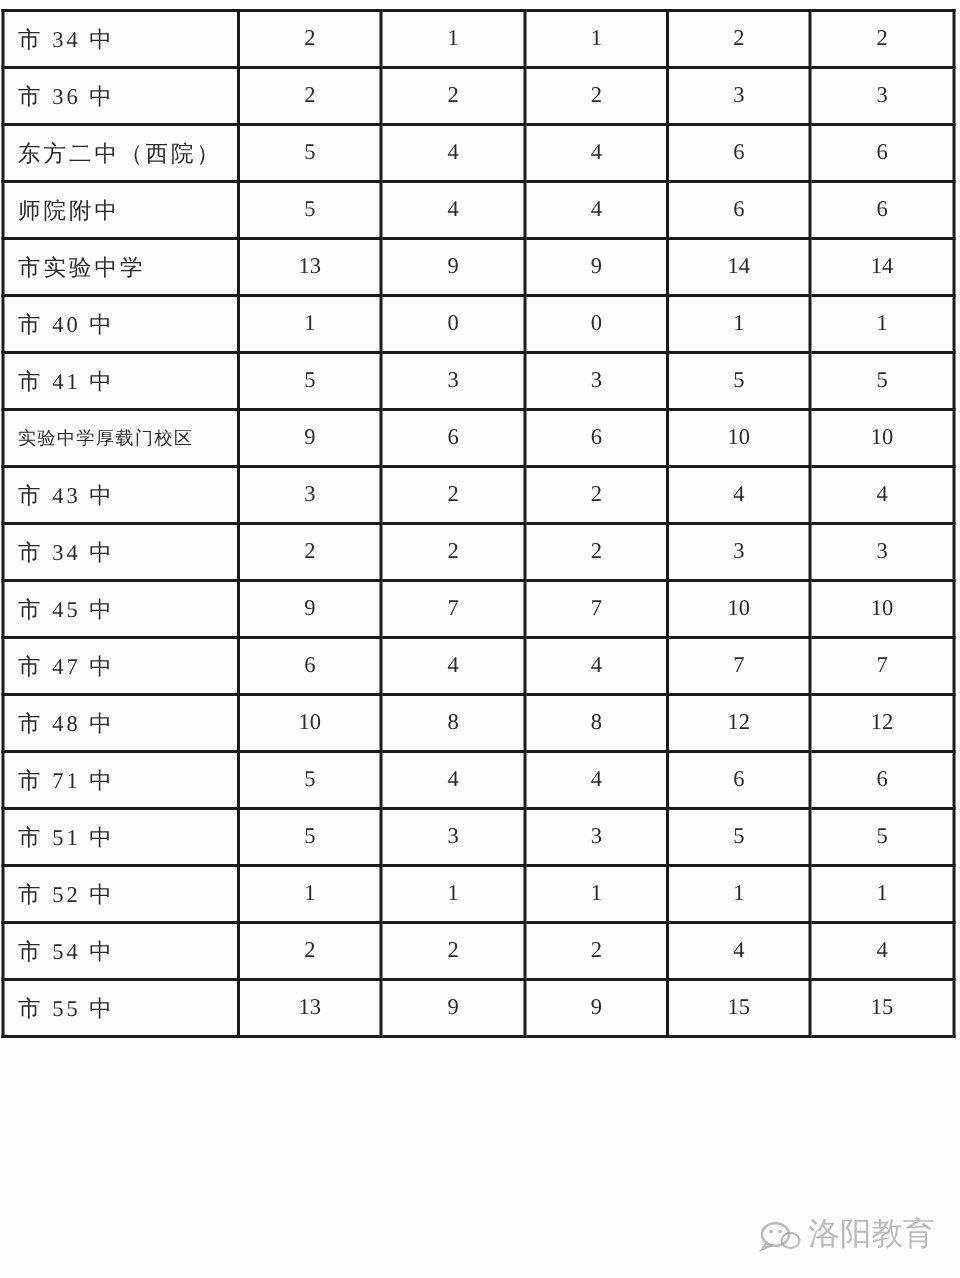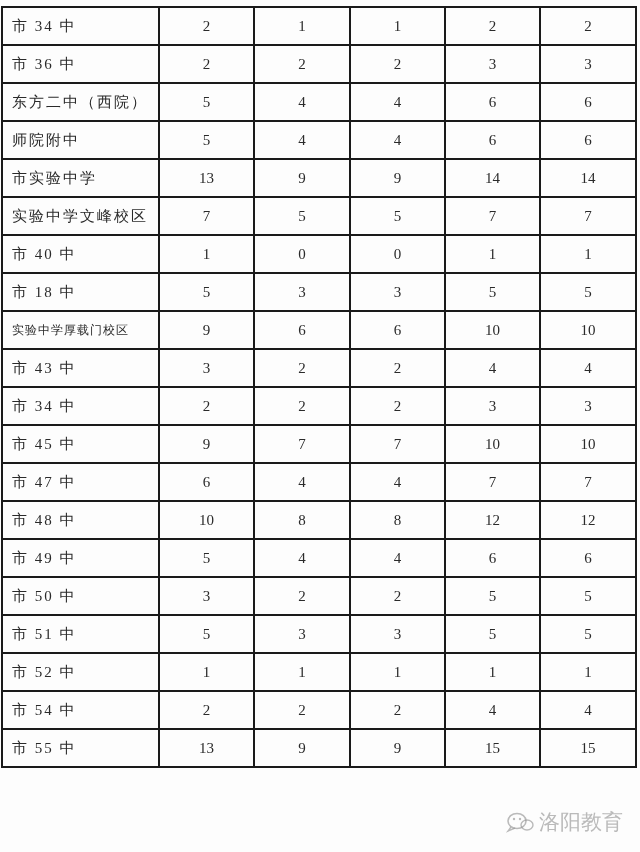--- a/index.html
+++ b/index.html
@@ -52,21 +52,21 @@
     col.c2 { width: 96px; }
     col.c3 { width: 95px; }
     col.c4 { width: 95px; }
     col.c5 { width: 96px; }
 
     .watermark {
       position: absolute;
       left: 505px;
       top: 808px;
       display: flex;
-      align-items: center;
+      align-items: flex-end;
       gap: 4px;
       color: rgba(150,150,150,0.65);
       font-family: "DejaVu Sans", sans-serif;
       font-size: 21px;
       pointer-events: none;
     }
     .watermark svg { display: block; }
   </style>
 </head>
 <body>
@@ -116,37 +116,29 @@
         </tr>
         <tr>
           <td class="name">市实验中学</td>
           <td class="num">13</td>
           <td class="num">9</td>
           <td class="num">9</td>
           <td class="num">14</td>
           <td class="num">14</td>
         </tr>
         <tr>
-          <td class="name">实验中学文峰校区</td>
-          <td class="num">7</td>
-          <td class="num">5</td>
-          <td class="num">5</td>
-          <td class="num">7</td>
-          <td class="num">7</td>
-        </tr>
-        <tr>
           <td class="name">市 40 中</td>
           <td class="num">1</td>
           <td class="num">0</td>
           <td class="num">0</td>
           <td class="num">1</td>
           <td class="num">1</td>
         </tr>
         <tr>
-          <td class="name">市 18 中</td>
+          <td class="name">市 41 中</td>
           <td class="num">5</td>
           <td class="num">3</td>
           <td class="num">3</td>
           <td class="num">5</td>
           <td class="num">5</td>
         </tr>
         <tr>
           <td class="name small">实验中学厚载门校区</td>
           <td class="num">9</td>
           <td class="num">6</td>
@@ -188,34 +180,26 @@
         </tr>
         <tr>
           <td class="name">市 48 中</td>
           <td class="num">10</td>
           <td class="num">8</td>
           <td class="num">8</td>
           <td class="num">12</td>
           <td class="num">12</td>
         </tr>
         <tr>
-          <td class="name">市 49 中</td>
-          <td class="num">5</td>
-          <td class="num">4</td>
-          <td class="num">4</td>
-          <td class="num">6</td>
-          <td class="num">6</td>
-        </tr>
-        <tr>
-          <td class="name">市 50 中</td>
-          <td class="num">3</td>
-          <td class="num">2</td>
-          <td class="num">2</td>
-          <td class="num">5</td>
-          <td class="num">5</td>
+          <td class="name">市 71 中</td>
+          <td class="num">5</td>
+          <td class="num">4</td>
+          <td class="num">4</td>
+          <td class="num">6</td>
+          <td class="num">6</td>
         </tr>
         <tr>
           <td class="name">市 51 中</td>
           <td class="num">5</td>
           <td class="num">3</td>
           <td class="num">3</td>
           <td class="num">5</td>
           <td class="num">5</td>
         </tr>
         <tr>

